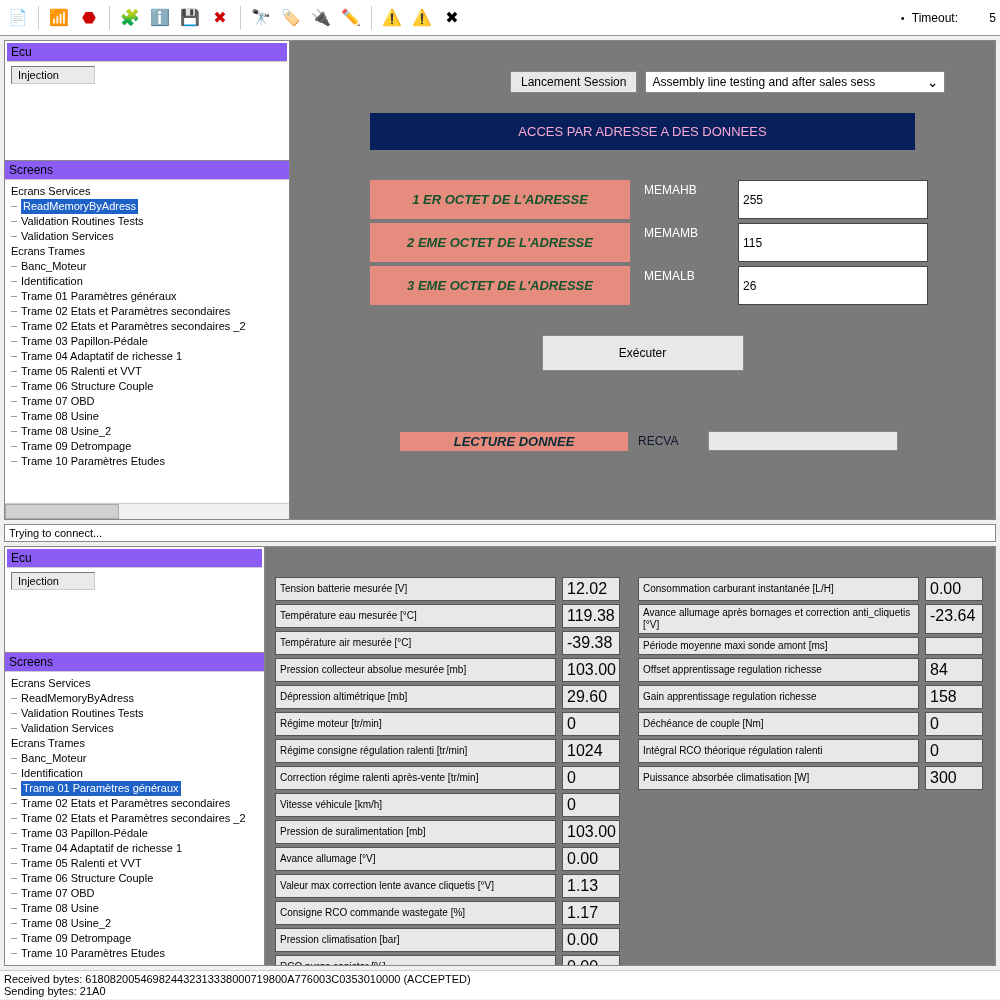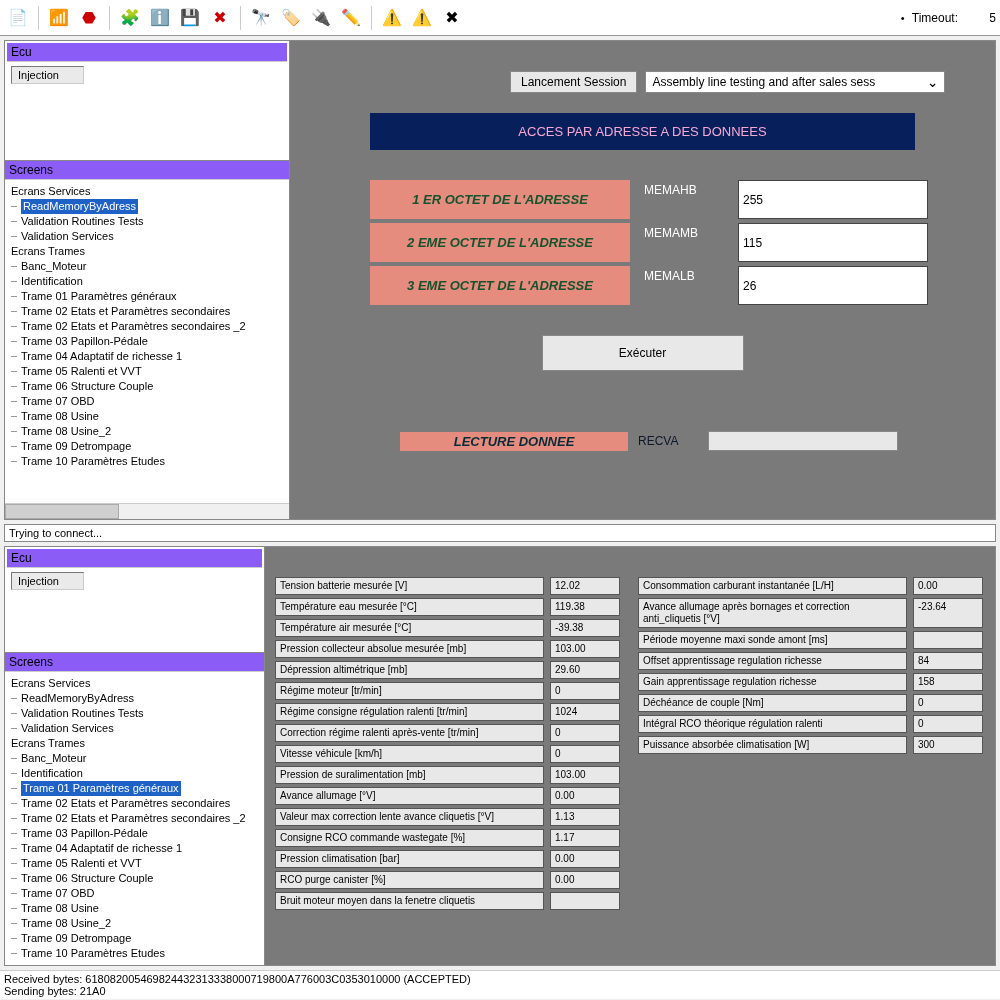--- a/index.html
+++ b/index.html
@@ -9,21 +9,21 @@
 .toolbar .tbtn { width: 28px; height: 28px; border: 1px solid transparent; display: flex; align-items: center; justify-content: center; cursor: pointer; }
 .toolbar .sep { width: 1px; height: 24px; background: #ccc; margin: 0 4px; }
 .toolbar .spacer { flex: 1; }
 .toolbar .timeout-lbl { font-size: 12px; margin-right: 6px; }
 .toolbar .timeout-val { width: 30px; border: none; text-align: right; font-size: 12px; }
 
 .upper { display: flex; height: 480px; border: 1px solid #888; margin: 4px; }
 .left-col { width: 285px; display: flex; flex-direction: column; border-right: 1px solid #888; }
 .ecu-area { height: 120px; background: #fff; border-bottom: 1px solid #888; padding: 2px; }
 .ecu-hdr, .screens-hdr { background: #8b5cf6; padding: 2px 4px; font-size: 12px; border-bottom: 1px solid #ccc; }
-.ecu-inj { background: #eaeaea; border: 1px inset #ccc; padding: 2px 6px; width: 73px; margin: 4px; font-size: 11px; }
+.ecu-inj { background: #eaeaea; border: 1px inset #ccc; padding: 2px 6px; width: 84px; margin: 4px; font-size: 11px; }
 .screens-area { flex: 1; display: flex; flex-direction: column; overflow: hidden; background: #fff; }
 .tree { flex: 1; overflow-y: auto; overflow-x: hidden; padding: 4px 2px; font-size: 11px; line-height: 15px; }
 .tree .node { padding-left: 14px; position: relative; white-space: nowrap; }
 .tree .node::before { content: ""; position: absolute; left: 4px; top: 7px; width: 6px; height: 1px; background: #999; }
 .tree .root { padding-left: 4px; }
 .tree .root::before { display: none; }
 .tree .sel { background: #1e62c8; color: #fff; display: inline-block; padding: 0 2px; }
 .hscroll { height: 16px; background: #f0f0f0; border-top: 1px solid #ccc; display:flex; }
 .hscroll .thumb { width: 40%; background: #d0d0d0; border:1px solid #aaa; }
 
@@ -46,21 +46,21 @@
 .status-try { background: #fff; border: 1px solid #888; margin: 0 4px; padding: 2px 4px; font-size: 11px; }
 
 .lower { display: flex; height: 420px; border: 1px solid #888; margin: 4px; overflow:hidden; }
 .left2 { width: 260px; display:flex; flex-direction:column; border-right:1px solid #888; }
 .left2 .ecu-area { height: 106px; }
 .right2 { flex:1; background:#7a7a7a; padding: 30px 10px 0 10px; overflow:hidden; }
 .cols { display:flex; gap: 18px; }
 .col { width: 345px; }
 .prow { display:flex; gap: 6px; margin-bottom: 3px; }
 .plbl { background:#e8e8e8; border:1px solid #555; padding:2px 4px; font-size:10px; flex:1; line-height:12px; min-height:18px; display:flex; align-items:center; }
-.pval { background:#e8e8e8; border:1px solid #555; padding:2px 4px; font-size:10px; width:70px; }
+.pval { background:#e8e8e8; border:1px solid #555; padding:2px 4px; font-size:16px; width:58px; }
 
 .footer { font-size: 10px; padding: 2px 4px; background:#fff; border-top:1px solid #ccc; line-height:12px; }
 
 
 .g{font-size:16px;line-height:1}
 </style>
 </head>
 <body>
 
 <div class="toolbar">

